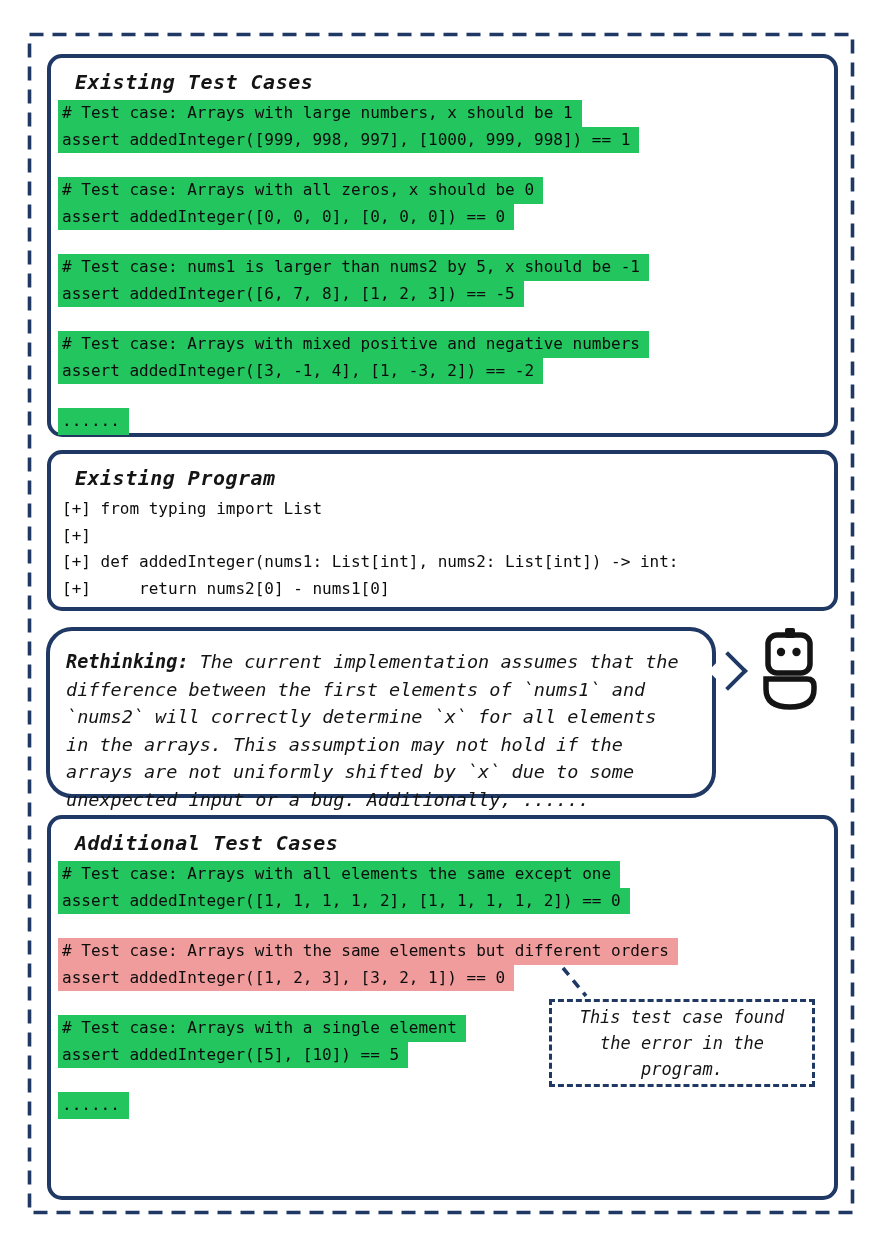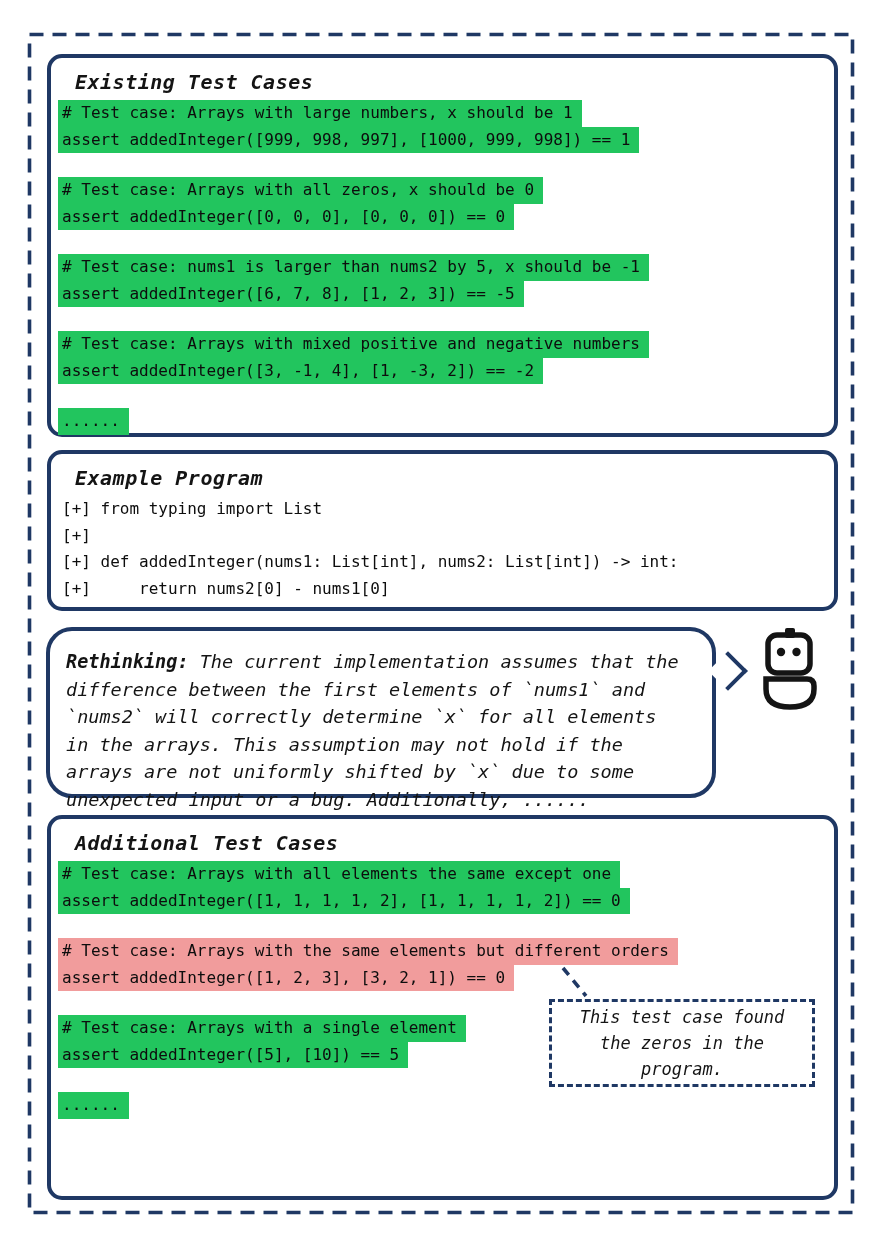--- a/index.html
+++ b/index.html
@@ -128,21 +128,21 @@
           <div class="cl hl-green"># Test case: Arrays with mixed positive and negative numbers</div>
           <div class="cl hl-green">assert addedInteger([3, -1, 4], [1, -3, 2]) == -2</div>
         </div>
         <div class="block">
           <div class="cl hl-green">......</div>
         </div>
       </div>
   </section>
 
   <section class="panel" id="panel-program">
-    <h2 class="panel-title">Example Program</h2>
+    <h2 class="panel-title">Existing Program</h2>
     <div class="code">
         <div class="cl">[+] from typing import List</div>
         <div class="cl">[+]</div>
         <div class="cl">[+] def addedInteger(nums1: List[int], nums2: List[int]) -&gt; int:</div>
         <div class="cl">[+]     return nums2[0] - nums1[0]</div>
       </div>
   </section>
 
   <div class="bubble">
     <div class="bubble-tail"></div>
@@ -182,17 +182,17 @@
           <div class="cl hl-green">assert addedInteger([5], [10]) == 5</div>
         </div>
         <div class="block">
           <div class="cl hl-green">......</div>
         </div>
       </div>
     <svg class="connector" width="44" height="42" viewBox="0 0 44 42" aria-hidden="true">
       <line x1="6" y1="5" x2="29" y2="33" stroke="#1F3864" stroke-width="3.6" stroke-dasharray="9 7"></line>
     </svg>
     <div class="callout">
-      <span>This test case found the zeros in the program.</span>
+      <span>This test case found the error in the program.</span>
     </div>
   </section>
 
 </div>
 
 </body></html>

